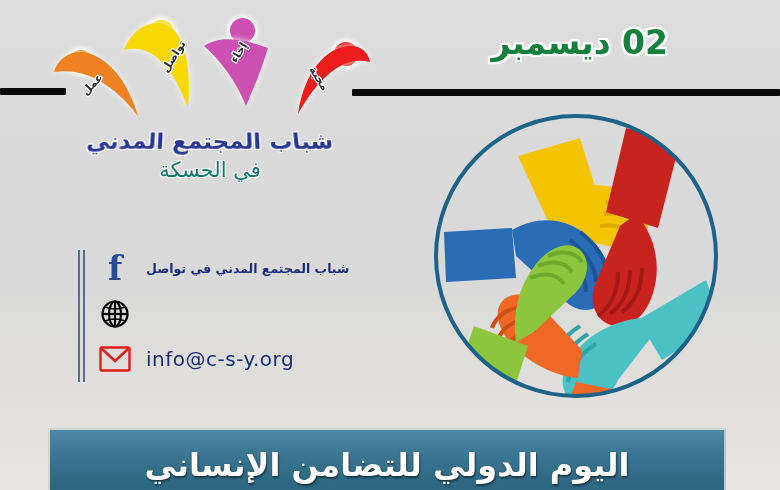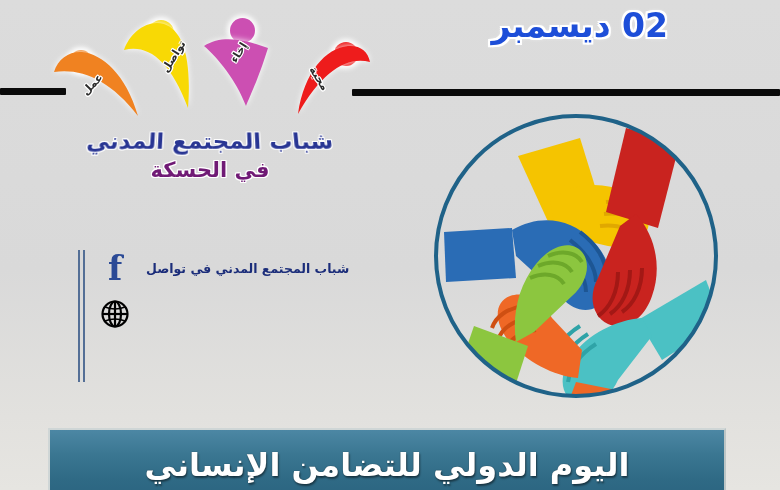--- a/index.html
+++ b/index.html
@@ -31,24 +31,24 @@
     height: 7px;
     border-radius: 1px;
   }
   .rule-left  { left: 0px;   top: 88px; width: 66px; }
   .rule-right { left: 352px; top: 89px; width: 428px; }
 
   
   .date {
     position: absolute;
     right: 112px;
-    top: 6px;
+    top: 23px;
     font-size: 33px;
     font-weight: bold;
-    color: #1d4ed8;
+    color: #15803d;
     direction: rtl;
     unicode-bidi: bidi-override;
     letter-spacing: 0px;
     text-shadow:
       -2px 0 #fff, 2px 0 #fff, 0 -2px #fff, 0 2px #fff,
       -2px -2px #fff, 2px -2px #fff, -2px 2px #fff, 2px 2px #fff,
       0 0 5px #fff;
     white-space: nowrap;
   }
 
@@ -117,22 +117,22 @@
     color: #283593;
     letter-spacing: 2px;
     text-shadow:
       -1px 0 #fff, 1px 0 #fff, 0 -1px #fff, 0 1px #fff,
       -1px -1px #fff, 1px -1px #fff, -1px 1px #fff, 1px 1px #fff;
     transform: perspective(260px) rotateX(16deg);
   }
   .wordmark .line2 {
     margin-top: 4px;
     font-size: 21px;
-    font-weight: bold;
-    color: #701a75;
+    font-weight: normal;
+    color: #0f766e;
     letter-spacing: 1px;
     text-shadow:
       -1px 0 #fff, 1px 0 #fff, 0 -1px #fff, 0 1px #fff,
       -1px -1px #fff, 1px -1px #fff, -1px 1px #fff, 1px 1px #fff;
   }
 
   
   .contact-rails {
     position: absolute;
     left: 78px;
@@ -306,20 +306,29 @@
           <circle cx="15" cy="15" r="12.5" fill="none" stroke="#000" stroke-width="2.2"></circle>
           <ellipse cx="15" cy="15" rx="6" ry="12.5" fill="none" stroke="#000" stroke-width="2.2"></ellipse>
           <line x1="2.5" y1="15" x2="27.5" y2="15" stroke="#000" stroke-width="2.2"></line>
           <line x1="15" y1="2.5" x2="15" y2="27.5" stroke="#000" stroke-width="2.2"></line>
           <path d="M5 8 Q15 12 25 8" fill="none" stroke="#000" stroke-width="1.6"></path>
           <path d="M5 22 Q15 18 25 22" fill="none" stroke="#000" stroke-width="1.6"></path>
         </svg>
       </div>
     </div>
 
+    <div class="contact-row">
+      <div class="ci">
+        <svg width="32" height="26" viewBox="0 0 32 26">
+          <rect x="1.5" y="1.5" width="29" height="23" rx="1.5" fill="none" stroke="#e41b1b" stroke-width="2.4"></rect>
+          <path d="M2.5 2.5 L16 15 L29.5 2.5" fill="none" stroke="#e41b1b" stroke-width="2.4"></path>
+        </svg>
+      </div>
+      <div class="ctext mail">info@c-s-y.org</div>
+    </div>
   </div>
 
   <div class="hands-wrap">
     <svg width="292" height="292" viewBox="0 0 292 292">
       <defs>
         <clipPath id="ringclip">
             <circle cx="146" cy="146" r="140"></circle>
           </clipPath>
       </defs>
       <g clip-path="url(#ringclip)">

